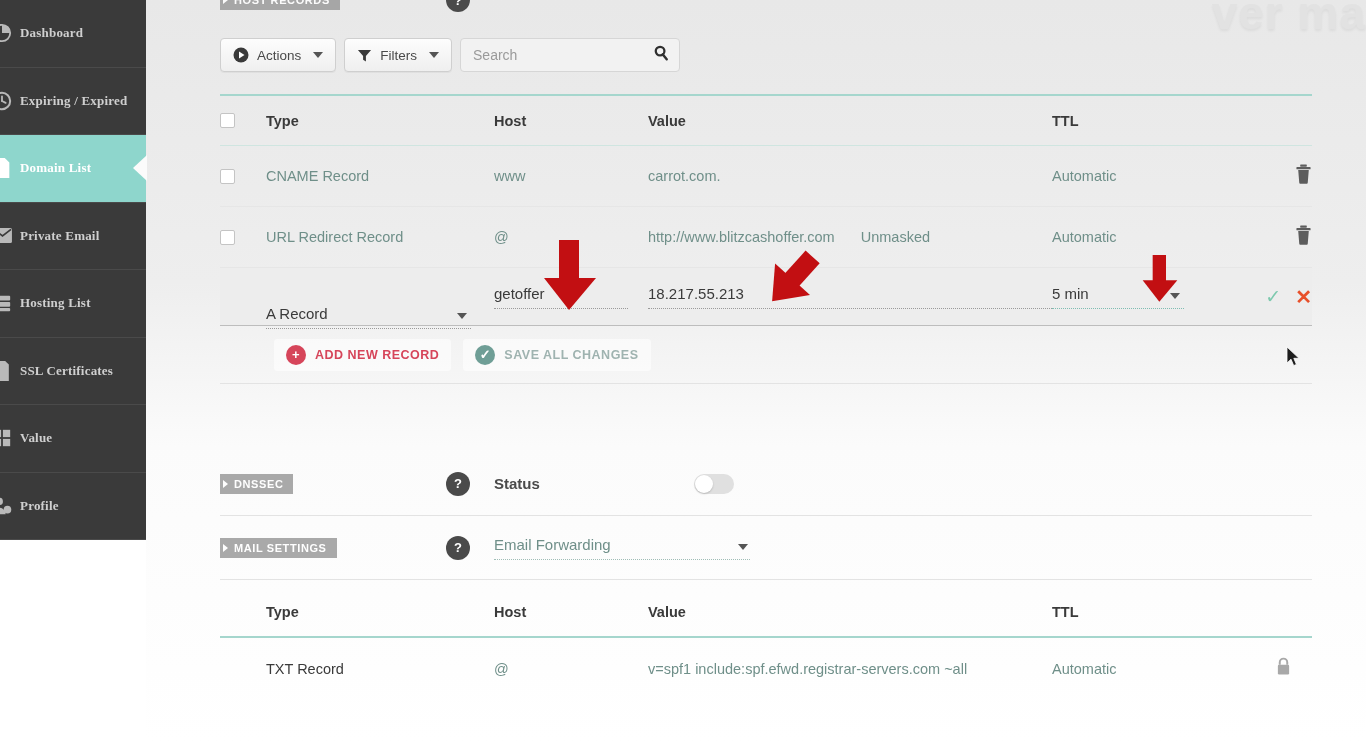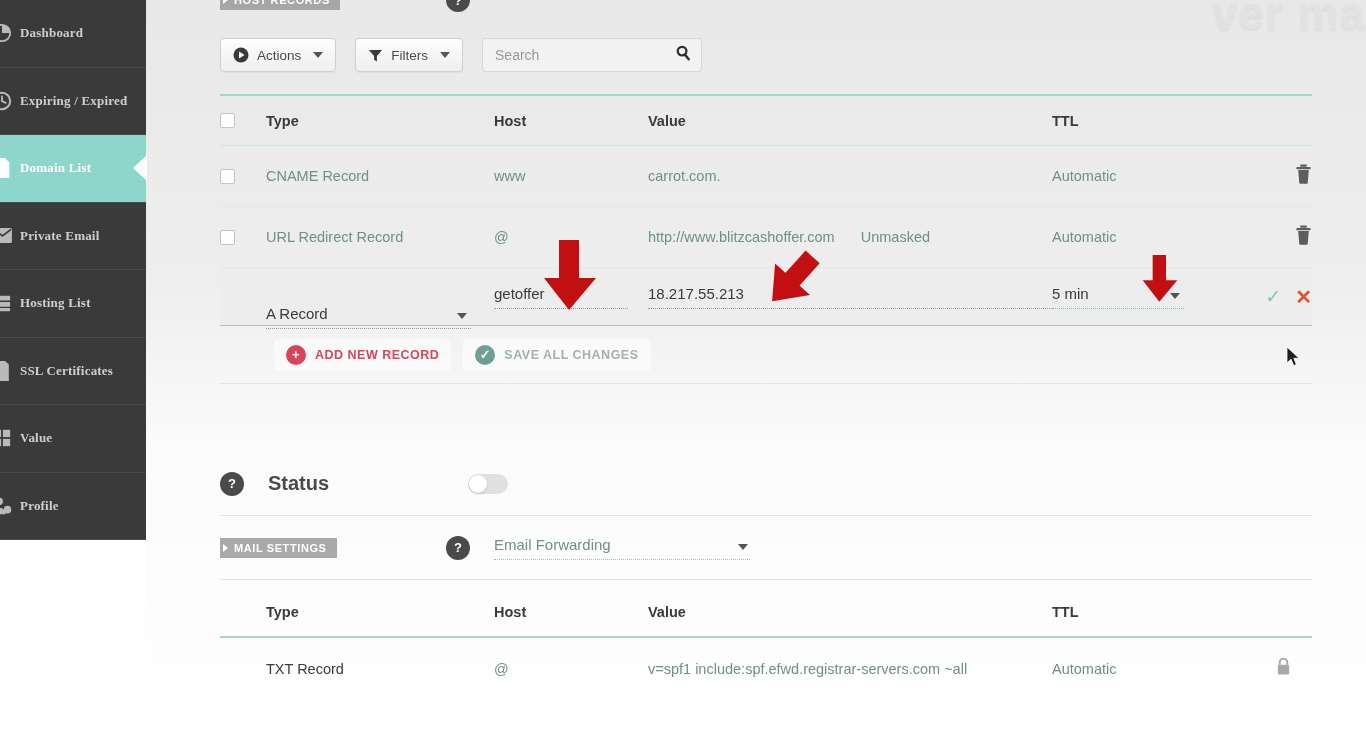--- a/index.html
+++ b/index.html
@@ -111,21 +111,21 @@
     background: #4a4a4a;
     color: #ffffff;
     font-size: 13px;
     font-weight: 700;
     display: flex; align-items: center; justify-content: center;
   }
 
   
   .toolbar {
     position: absolute; left: 74px; top: 38px;
-    display: flex; align-items: center; gap: 19px;
+    display: flex; align-items: center; gap: 8px;
   }
   .tbtn {
     height: 34px;
     border: 1px solid #cfcfcf;
     border-radius: 4px;
     background: linear-gradient(180deg,#fdfdfd,#efefef);
     display: flex; align-items: center;
     padding: 0 12px;
     gap: 8px;
     font-size: 13.5px;
@@ -256,21 +256,21 @@
   .circ.teal { background: #6f9e96; }
 
   
   .setrow {
     display: flex; align-items: center;
     height: 64px;
     border-bottom: 1px solid #e3e3e3;
   }
   .setrow .chip-cell { width: 226px; flex: 0 0 226px; }
   .setrow .help-cell { width: 48px; flex: 0 0 48px; }
-  .set-label { font-size: 20px; font-weight: 700; color: #4a4a4a; }
+  .set-label { font-size: 15px; font-weight: 700; color: #4a4a4a; }
   .toggle {
     width: 40px; height: 20px;
     border-radius: 10px;
     background: #e0e0e0;
     position: relative;
     cursor: pointer;
   }
   .toggle .knob {
     position: absolute; left: 1px; top: 1px;
     width: 18px; height: 18px; border-radius: 50%;
@@ -436,20 +436,23 @@
         </div>
         <div class="abtn save">
           <span class="circ teal">✓</span>
           <span>SAVE ALL CHANGES</span>
         </div>
       </div>
     </div>
 
     <div class="tbl" style="top:452px;">
       <div class="setrow">
+        <div class="chip-cell">
+          <span class="chip">DNSSEC</span>
+        </div>
         <div class="help-cell">
           <span class="help-dot" style="position:relative;">?</span>
         </div>
         <div style="width:200px;" class="set-label">Status</div>
         <div class="toggle">
           <span class="knob"></span>
         </div>
       </div>
 
       <div class="setrow">

